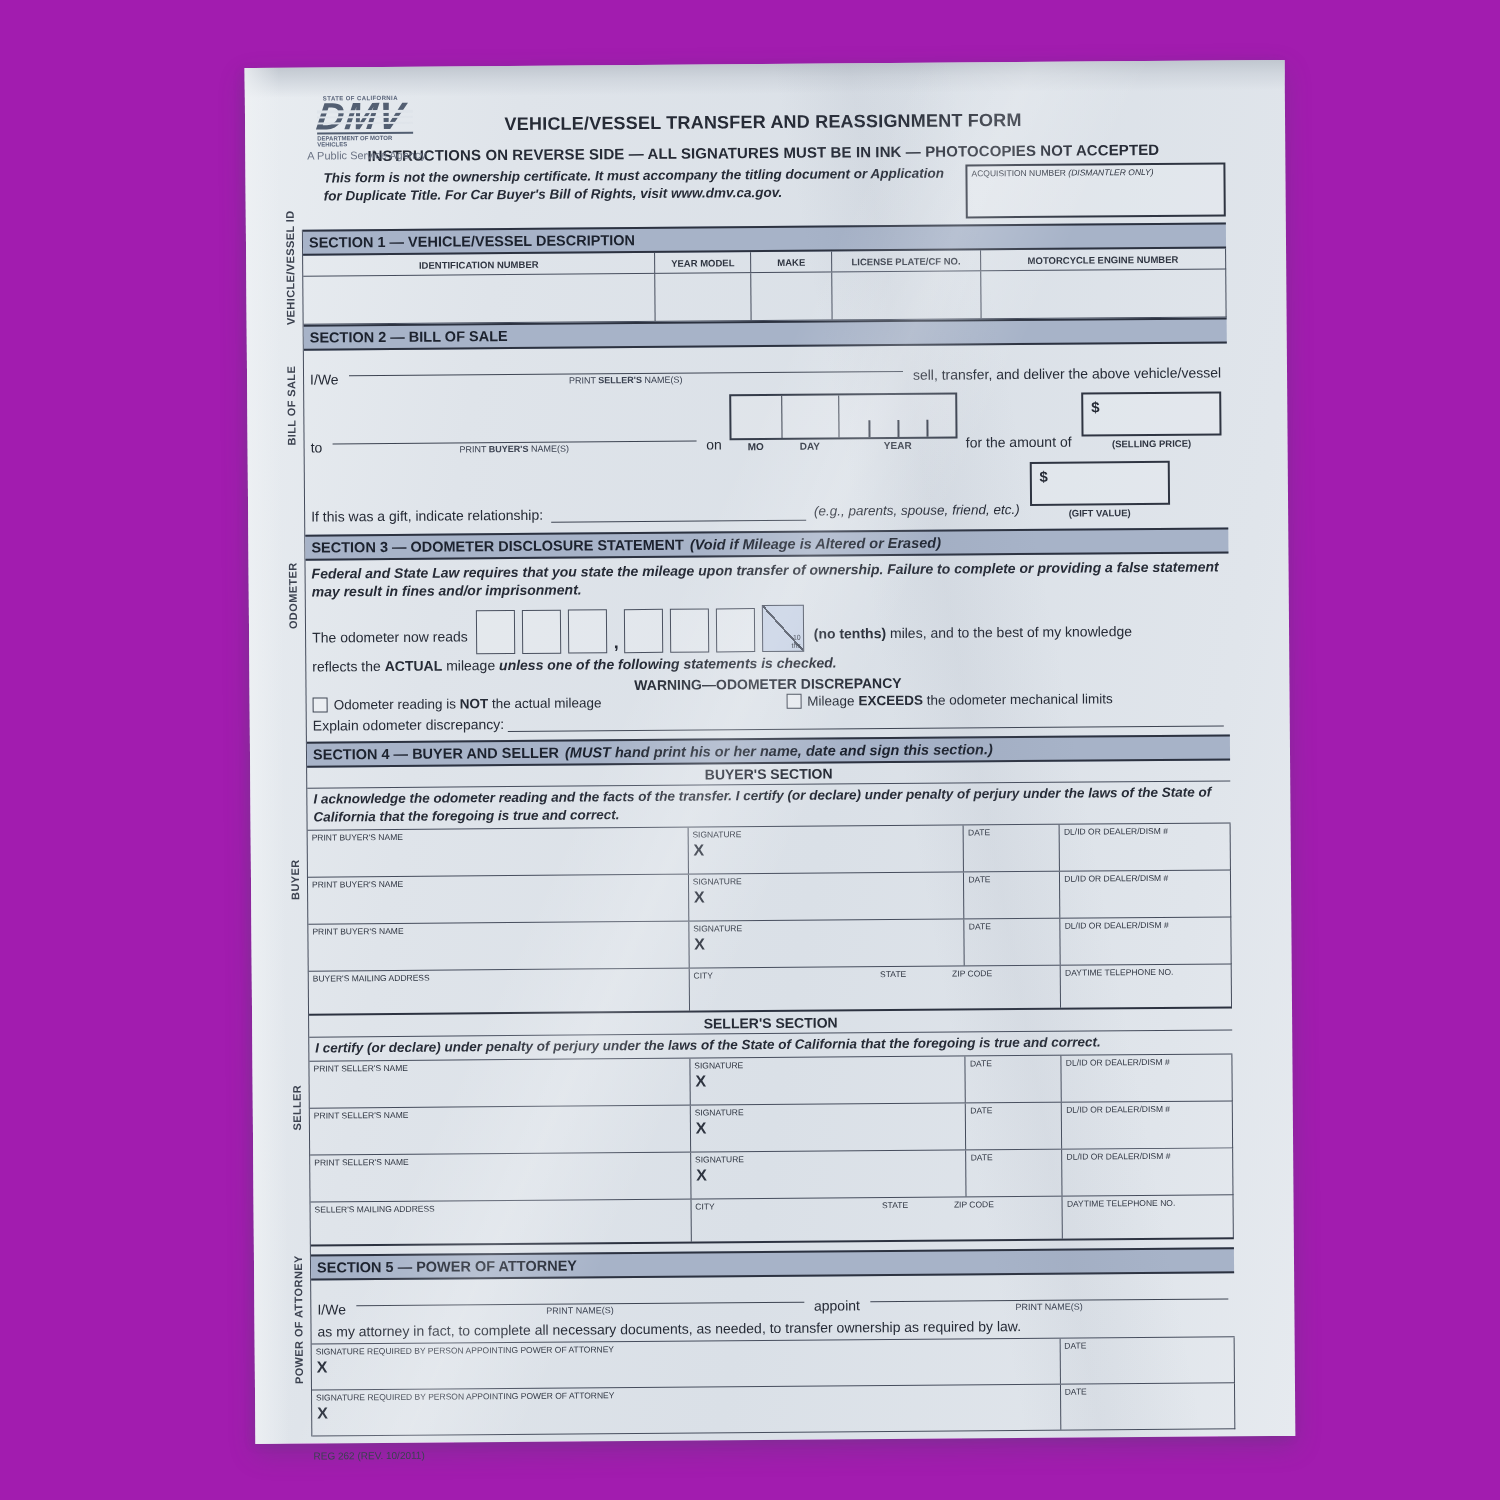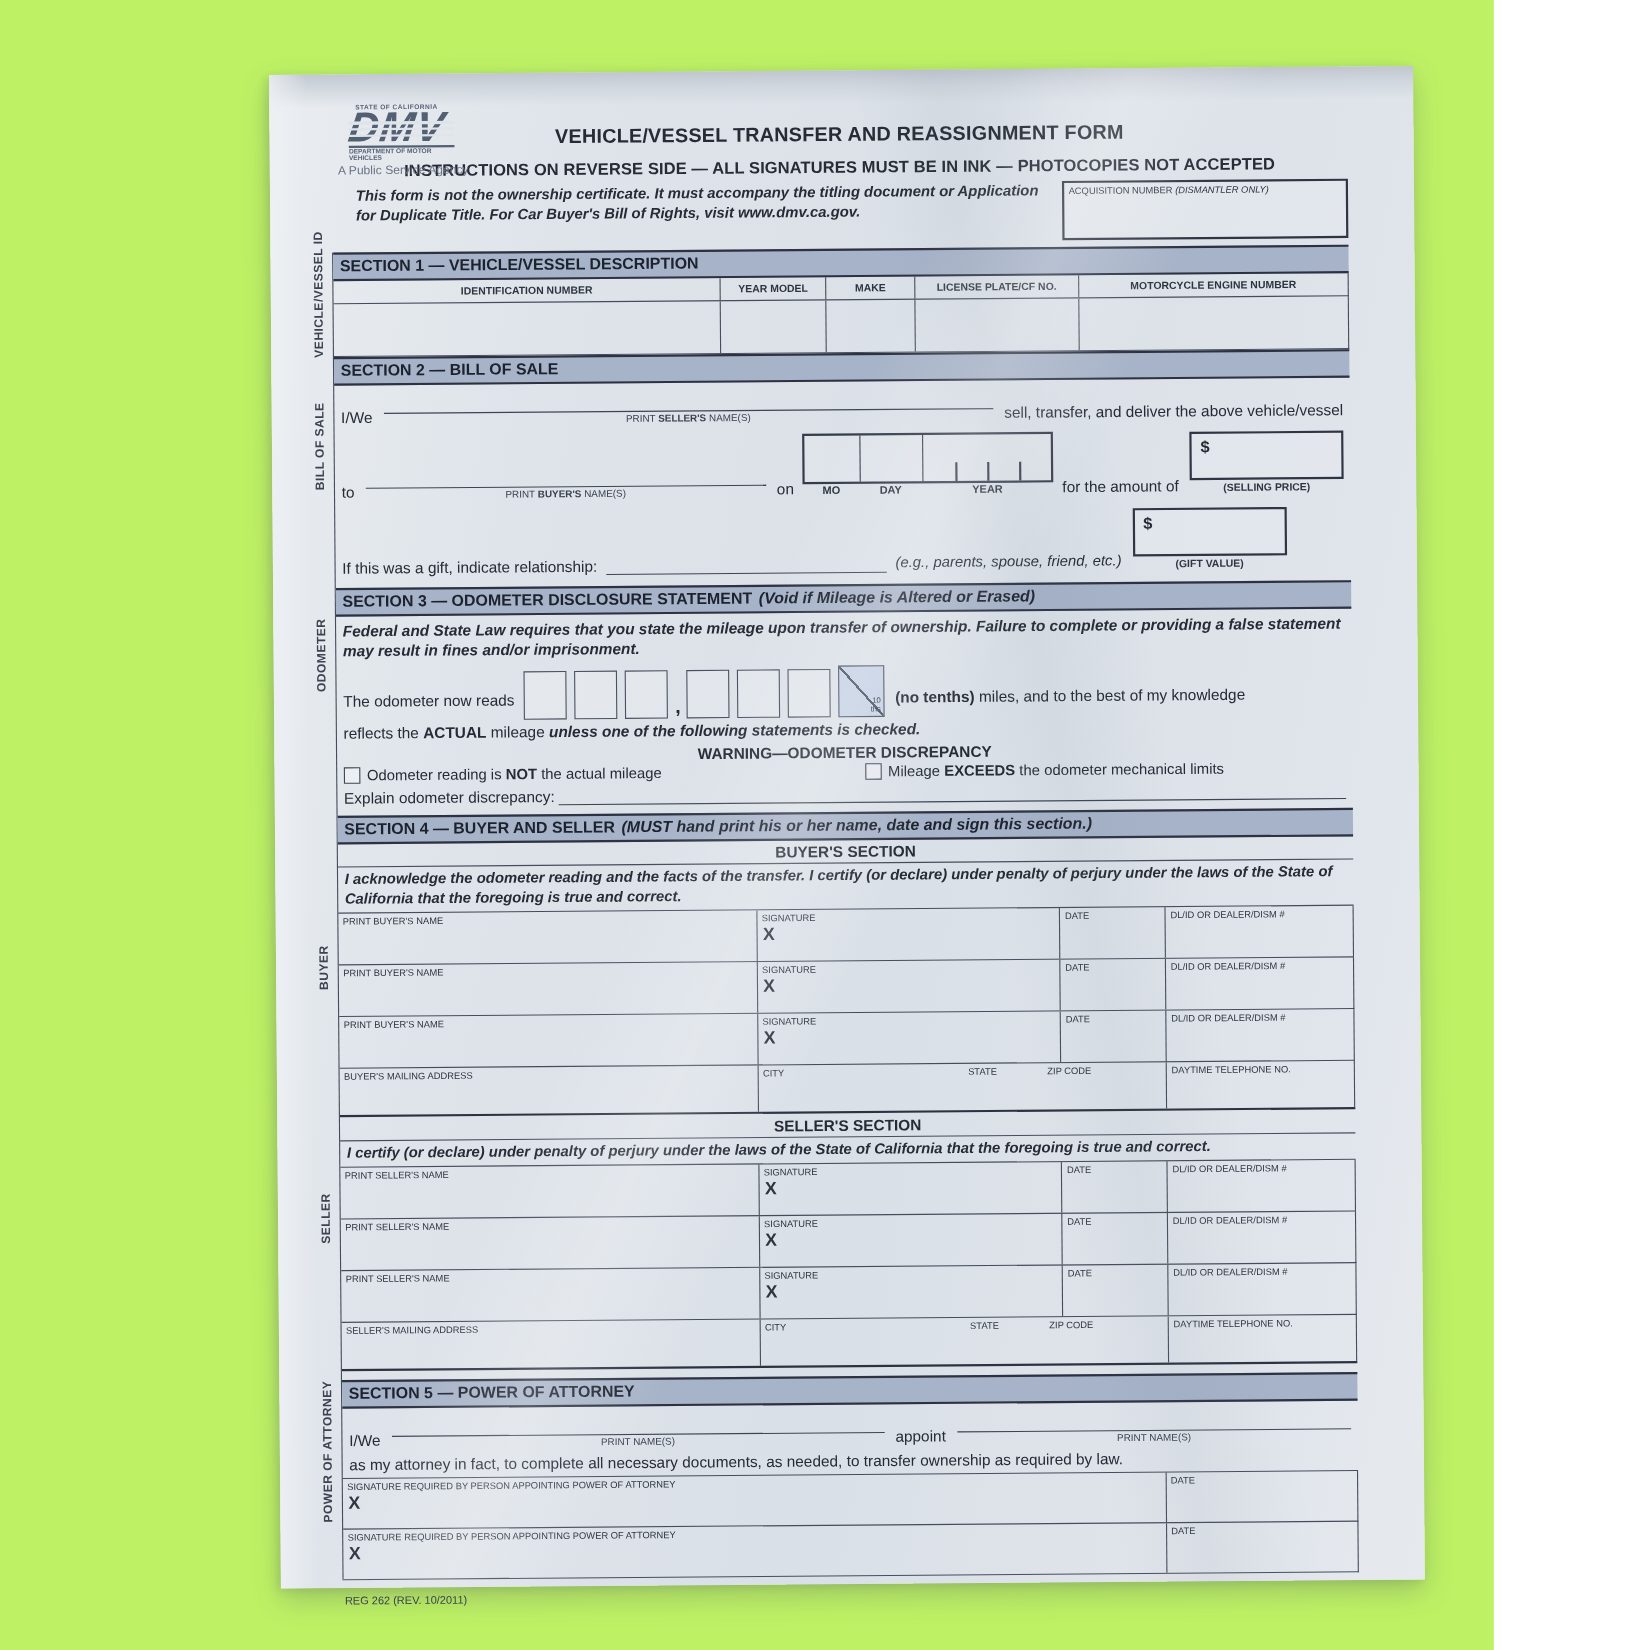--- a/index.html
+++ b/index.html
@@ -1,17 +1,17 @@
 <!DOCTYPE html>
 <html><head>
 <meta charset="utf-8">
 <style>
   html,body{margin:0;padding:0;}
   body{width:1500px;height:1500px;background:#ffffff;font-family:"Liberation Sans",sans-serif;color:#262b36;}
-  .scene{position:relative;width:1358px;height:1500px;background:#bef264;overflow:hidden;}
+  .scene{position:relative;width:1500px;height:1500px;background:#a21caf;overflow:hidden;}
   .paper{
     position:absolute;left:250px;top:64px;width:1040px;height:1376px;
     background:linear-gradient(100deg,#e9edf1 0%,#dfe4ea 22%,#dae0e7 55%,#e0e5eb 85%,#e6eaef 100%);
     transform:rotate(-0.45deg);
     box-shadow:0 10px 26px rgba(70,80,100,.28), -3px 2px 8px rgba(70,80,100,.15);
   }
   .page-curl{position:absolute;top:0;left:0;right:0;height:30px;
     background:linear-gradient(to bottom,#b6bdc6 0%,#ccd2da 45%,rgba(220,226,233,0) 100%);opacity:.75;}
   .left-edge{position:absolute;top:0;bottom:0;left:0;width:34px;
     background:linear-gradient(to right,#eef1f4 0%,rgba(230,234,239,0) 100%);opacity:.8;}

